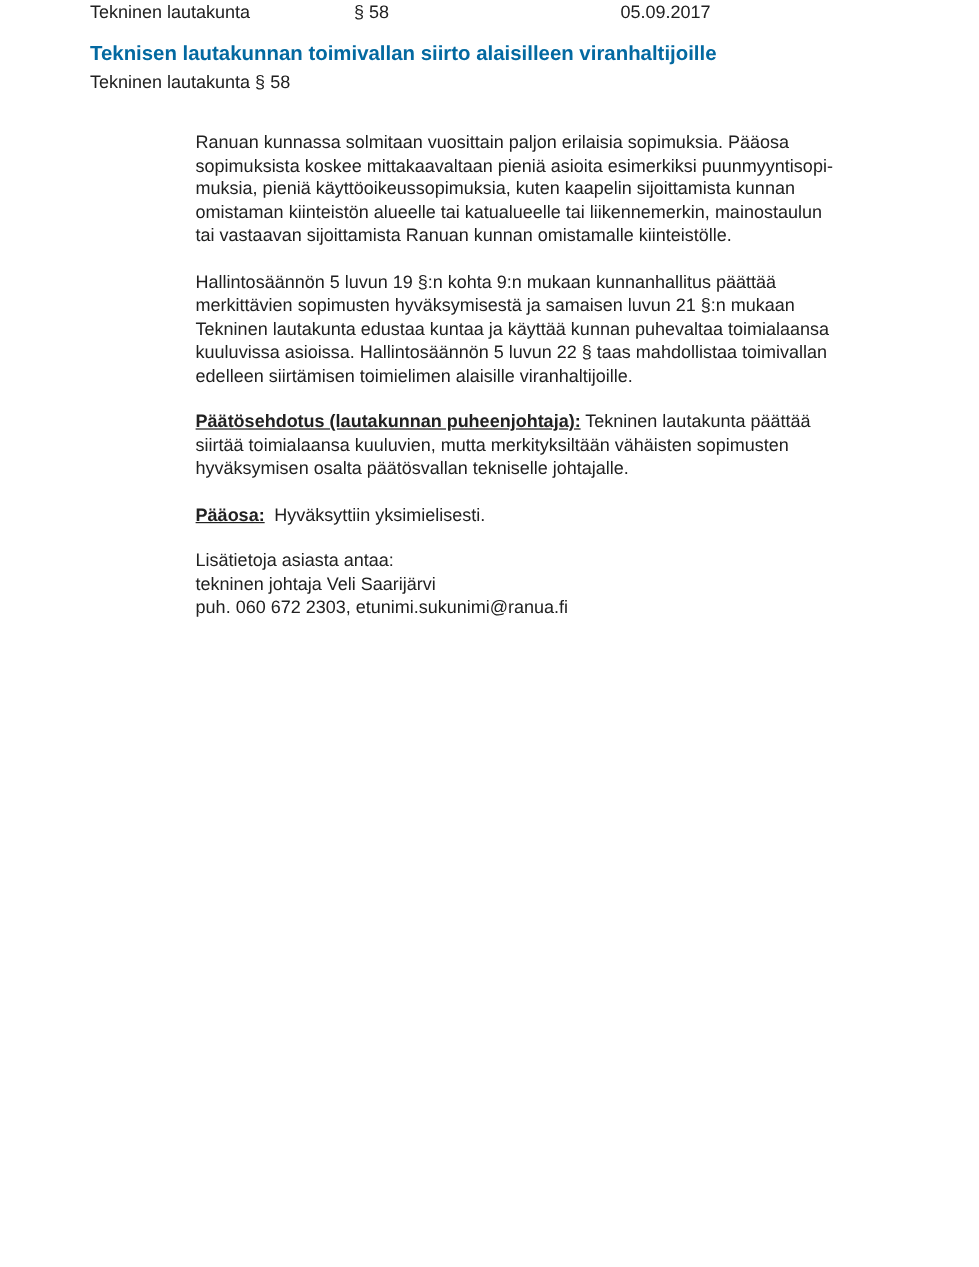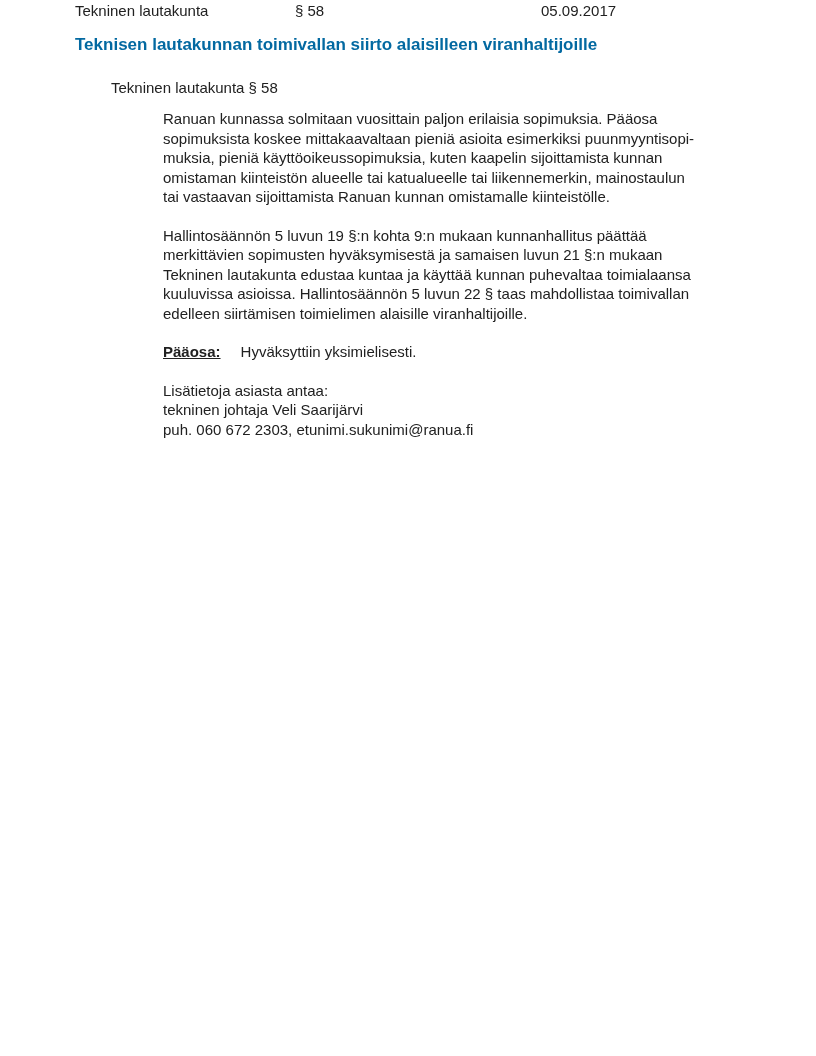--- a/index.html
+++ b/index.html
@@ -20,60 +20,59 @@
     position: absolute;
     top: 2px;
     left: 0;
     right: 0;
     height: 18px;
     font-size: 15px;
     line-height: 17px;
   }
   .h-committee { position: absolute; left: 75px; top: 0; white-space: nowrap; }
   .h-section   { position: absolute; left: 295px; top: 0; white-space: nowrap; text-align: center; }
-  .h-date      { position: absolute; left: 517px; top: 0; white-space: nowrap; margin-left: 24px; }
+  .h-date      { position: absolute; left: 517px; top: 0; white-space: nowrap; }
 
   .title {
     position: absolute;
     top: 34px;
     left: 75px;
     margin: 0;
     font-size: 17px;
     font-weight: bold;
     line-height: 21px;
     white-space: nowrap;
     color: #0369a1;
   }
   .subheading {
     position: absolute;
-    top: 79px;
+    top: 60px;
     left: 75px;
     font-size: 15px;
     line-height: 18px;
     white-space: nowrap;
-    margin-left: 36px;
   }
   .content {
     position: absolute;
     top: 109px;
     left: 163px;
     width: 545px;
     font-size: 15px;
     line-height: 19.5px;
   }
   .para {
     margin: 0 0 19px 0;
     white-space: pre-line;
   }
   .lead {
     font-weight: bold;
     text-decoration: underline;
   }
   .decision-text {
-    margin-left: 20px;
+    margin-left: 8px;
   }
   .contact {
     margin-top: 2px;
   }
   .contact div {
     white-space: nowrap;
   }
 </style>
 </head>
 <body>
@@ -97,20 +96,23 @@
 muksia, pieniä käyttöoikeussopimuksia, kuten kaapelin sijoittamista kunnan
 omistaman kiinteistön alueelle tai katualueelle tai liikennemerkin, mainostaulun
 tai vastaavan sijoittamista Ranuan kunnan omistamalle kiinteistölle.</p>
 
     <p class="para">Hallintosäännön 5 luvun 19 §:n kohta 9:n mukaan kunnanhallitus päättää
 merkittävien sopimusten hyväksymisestä ja samaisen luvun 21 §:n mukaan
 Tekninen lautakunta edustaa kuntaa ja käyttää kunnan puhevaltaa toimialaansa
 kuuluvissa asioissa. Hallintosäännön 5 luvun 22 § taas mahdollistaa toimivallan
 edelleen siirtämisen toimielimen alaisille viranhaltijoille.</p>
 
+    <p class="para"><span class="lead">Päätösehdotus (lautakunnan puheenjohtaja):</span><span> Tekninen lautakunta päättää
+siirtää toimialaansa kuuluvien, mutta merkityksiltään vähäisten sopimusten
+hyväksymisen osalta päätösvallan tekniselle johtajalle.</span></p>
 
     <p class="para"><span class="lead">Pääosa:</span><span class="decision-text">Hyväksyttiin yksimielisesti.</span></p>
 
     <div class="contact">
       <div>Lisätietoja asiasta antaa:</div>
       <div>tekninen johtaja Veli Saarijärvi</div>
       <div>puh. 060 672 2303, etunimi.sukunimi@ranua.fi</div>
     </div>
 
   </div>

